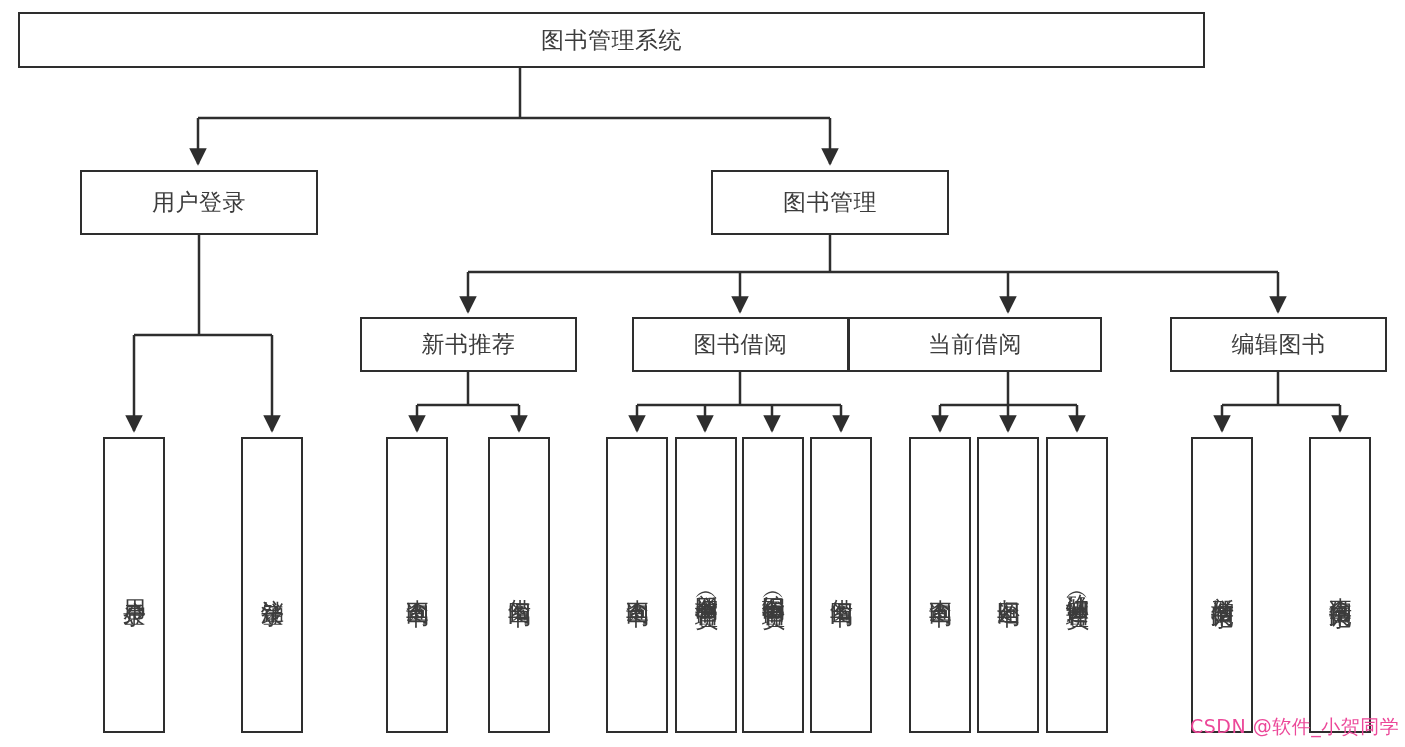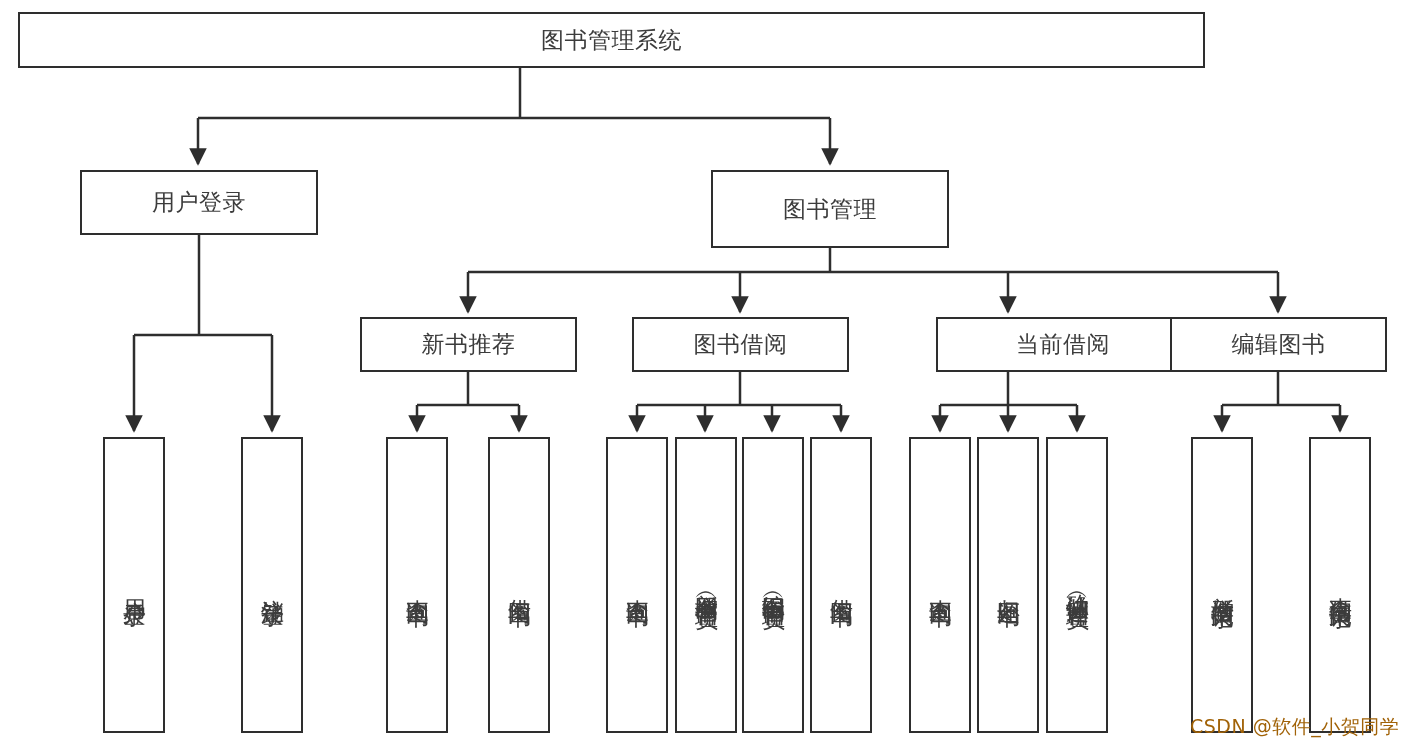--- a/index.html
+++ b/index.html
@@ -51,21 +51,21 @@
     text-orientation: upright;
     font-size: 23px;
     line-height: 1.30;
     letter-spacing: 2px;
     color: #3c3c3c;
     white-space: nowrap;
   }
   .watermark {
     position: absolute;
     font-size: 19px;
-    color: #a16207;
+    color: #ec4899;
     white-space: nowrap;
     letter-spacing: 0.5px;
   }
 </style>
 </head>
 <body>
 
 <div id="diagram">
 
   <svg id="connectors" viewBox="0 0 1405 747" xmlns="http://www.w3.org/2000/svg">
@@ -118,31 +118,31 @@
     </g>
   </svg>
 
   <div class="node node-h" style="left:18px; top:12px; width:1187px; height:56px;">
     <span class="label">图书管理系统</span>
   </div>
 
   <div class="node node-h" style="left:80px; top:170px; width:238px; height:65px;">
     <span class="label">用户登录</span>
   </div>
-  <div class="node node-h" style="left:711px; top:170px; width:238px; height:78px;">
+  <div class="node node-h" style="left:711px; top:170px; width:238px; height:65px;">
     <span class="label">图书管理</span>
   </div>
 
   <div class="node node-h" style="left:360px; top:317px; width:217px; height:55px;">
     <span class="label">新书推荐</span>
   </div>
   <div class="node node-h" style="left:632px; top:317px; width:217px; height:55px;">
     <span class="label">图书借阅</span>
   </div>
-  <div class="node node-h" style="left:936px; top:317px; width:254px; height:55px;">
+  <div class="node node-h" style="left:848px; top:317px; width:254px; height:55px;">
     <span class="label">当前借阅</span>
   </div>
   <div class="node node-h" style="left:1170px; top:317px; width:217px; height:55px;">
     <span class="label">编辑图书</span>
   </div>
 
   <div class="node node-v" style="left:103px; top:437px; width:62px; height:296px;">
     <span class="label">用户登录</span>
   </div>
   <div class="node node-v" style="left:241px; top:437px; width:62px; height:296px;">

